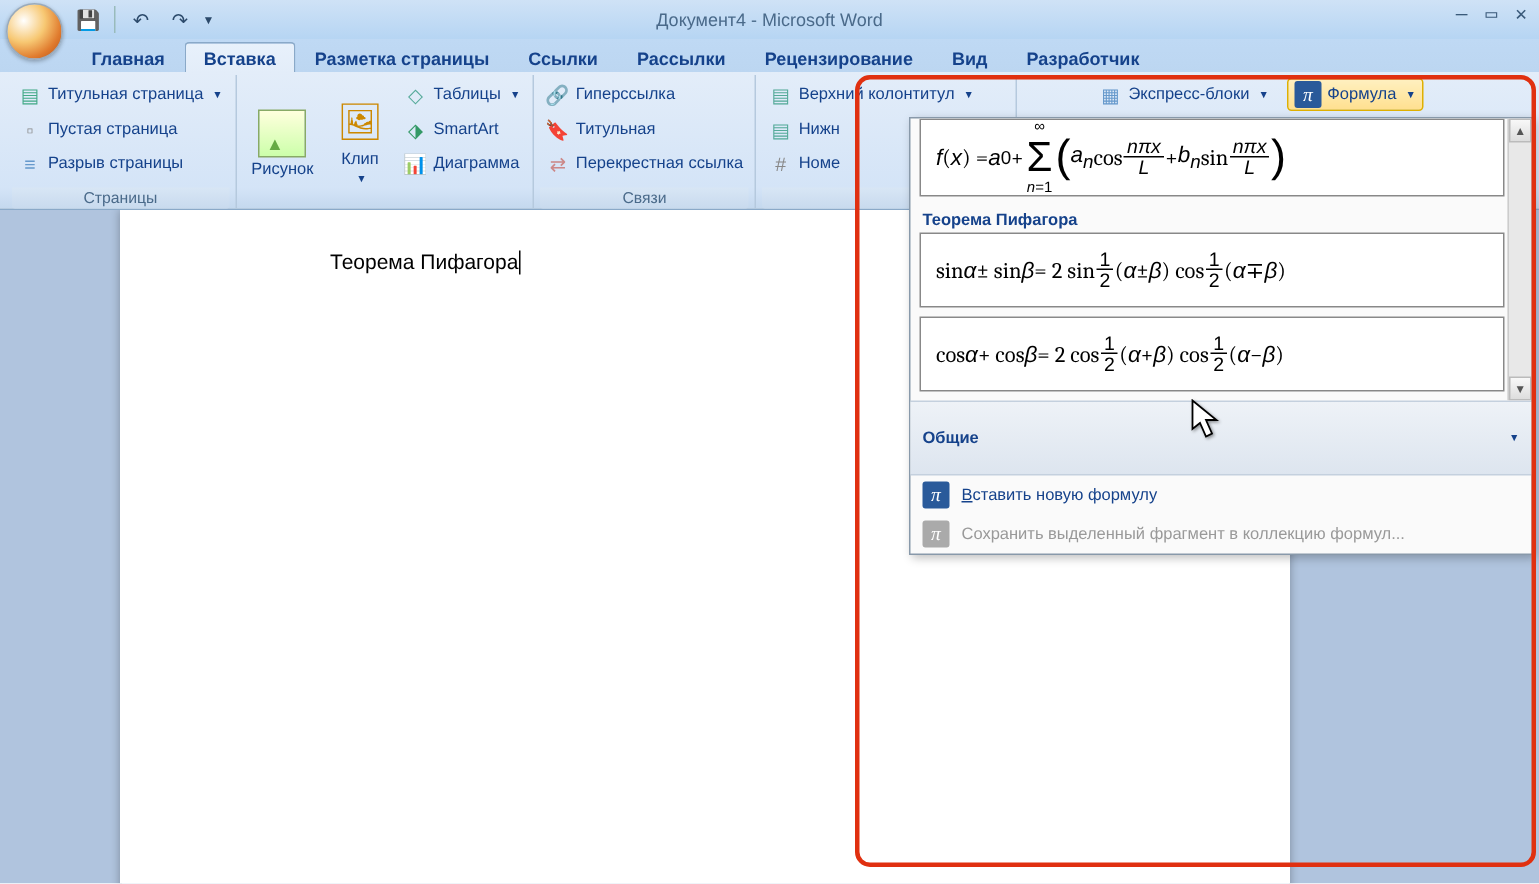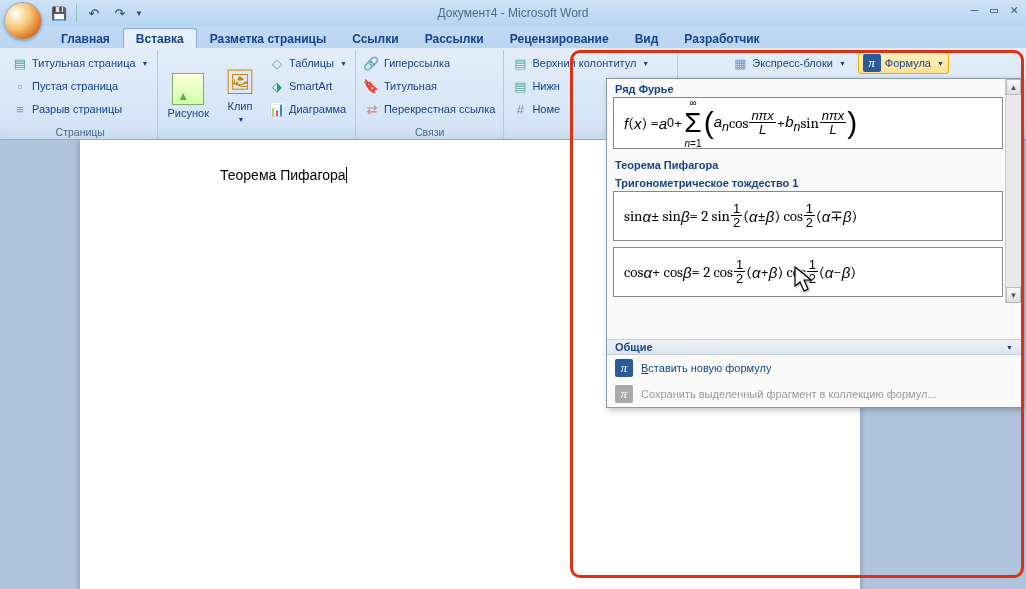--- a/index.html
+++ b/index.html
@@ -60,21 +60,21 @@
 
 
 .eq-panel { position:absolute; right:4px; top:78px; width:416px; background:#fafafa; border:1px solid #8899aa; box-shadow:2px 2px 6px rgba(0,0,0,.25); z-index:20; }
 .eq-scroll { max-height: 420px; overflow:hidden; position:relative; }
 .eq-scrollbar { position:absolute; right:0; top:0; bottom:0; width:16px; background:#e8e8e8; border-left:1px solid #ccc; }
 .eq-sb-btn { height:16px; background:linear-gradient(#f8f8f8,#ddd); border:1px solid #bbb; display:flex; align-items:center; justify-content:center; font-size:8px; color:#555; }
 .eq-sb-thumb { position:absolute; left:1px; right:1px; top:208px; height:80px; background:linear-gradient(#e0e8f0,#c8d4e2); border:1px solid #9ab; border-radius:2px; }
 .eq-section-title { font-size:11px; font-weight:bold; color:#15428b; padding:4px 8px 2px; }
 .eq-item { margin:0 18px 6px 6px; border:1px solid #888; background:#fff; padding:8px 10px; font-family: Cambria, "Times New Roman", serif; font-size:15px; min-height:50px; display:flex; align-items:center; }
 .eq-item.sel { border:1px solid #e0b000; background:linear-gradient(#fff6d0,#ffecb0); box-shadow:inset 0 0 4px rgba(255,200,0,.4); min-height:66px; align-items:flex-start; }
-.eq-cat { background:linear-gradient(#eef2f7,#dde5ef); border-top:1px solid #c4d0de; font-size:11px; font-weight:bold; color:#15428b; padding:1px 8px; display:flex; justify-content:space-between; align-items:center;margin-top:36px; }
+.eq-cat { background:linear-gradient(#eef2f7,#dde5ef); border-top:1px solid #c4d0de; font-size:11px; font-weight:bold; color:#15428b; padding:18px 8px; display:flex; justify-content:space-between; align-items:center; }
 .eq-foot { border-top:1px solid #c4d0de; }
 .eq-foot-item { display:flex; align-items:center; gap:8px; padding:4px 8px; font-size:11px; color:#15428b; }
 .eq-foot-item.disabled { color:#999; }
 .frac { display:inline-flex; flex-direction:column; align-items:center; vertical-align:middle; font-size:13px; margin:0 1px; }
 .frac .num { border-bottom:1px solid #000; padding:0 2px; line-height:1; }
 .frac .den { padding:0 2px; line-height:1.1; }
 .big-sum { font-size:28px; vertical-align:middle; position:relative; display:inline-block; margin:0 2px; }
 .sum-lim { position:absolute; left:50%; transform:translateX(-50%); font-size:10px; white-space:nowrap; }
 .sum-top { top:-10px; } .sum-bot { bottom:-10px; }
 .big-paren { font-size:30px; vertical-align:middle; }
@@ -247,36 +247,34 @@
 
 <div class="doc-area">
   <div class="page">
     <span class="page-text">Теорема Пифагора</span><span class="cursor"></span>
   </div>
 </div>
 
 <div class="eq-panel">
   <div class="eq-scroll">
 
-    <div class="eq-section-title">Ряд Фурье</div>
     <div class="eq-item">
       <span style="font-style:italic">f</span>(<span style="font-style:italic">x</span>) = <span style="font-style:italic">a</span><sub>0</sub> +
       <span class="big-sum">Σ<span class="sum-lim sum-top">∞</span><span class="sum-lim sum-bot"><span style="font-style:italic">n</span>=1</span></span>
       <span class="big-paren">(</span><span style="font-style:italic">a<sub>n</sub></span> cos<span class="frac">
           <span class="num"><span style="font-style:italic">nπx</span></span>
           <span class="den"><span style="font-style:italic">L</span></span>
         </span> + <span style="font-style:italic">b<sub>n</sub></span> sin<span class="frac">
           <span class="num"><span style="font-style:italic">nπx</span></span>
           <span class="den"><span style="font-style:italic">L</span></span>
         </span><span class="big-paren">)</span>
     </div>
 
     <div class="eq-section-title">Теорема Пифагора</div>
 
-    <div class="eq-section-title">Тригонометрическое тождество 1</div>
     <div class="eq-item">
       sin <span style="font-style:italic">α</span> ± sin <span style="font-style:italic">β</span> = 2 sin<span class="frac">
           <span class="num">1</span>
           <span class="den">2</span>
         </span>(<span style="font-style:italic">α</span> ± <span style="font-style:italic">β</span>) cos<span class="frac">
           <span class="num">1</span>
           <span class="den">2</span>
         </span>(<span style="font-style:italic">α</span> ∓ <span style="font-style:italic">β</span>)
     </div>
 

